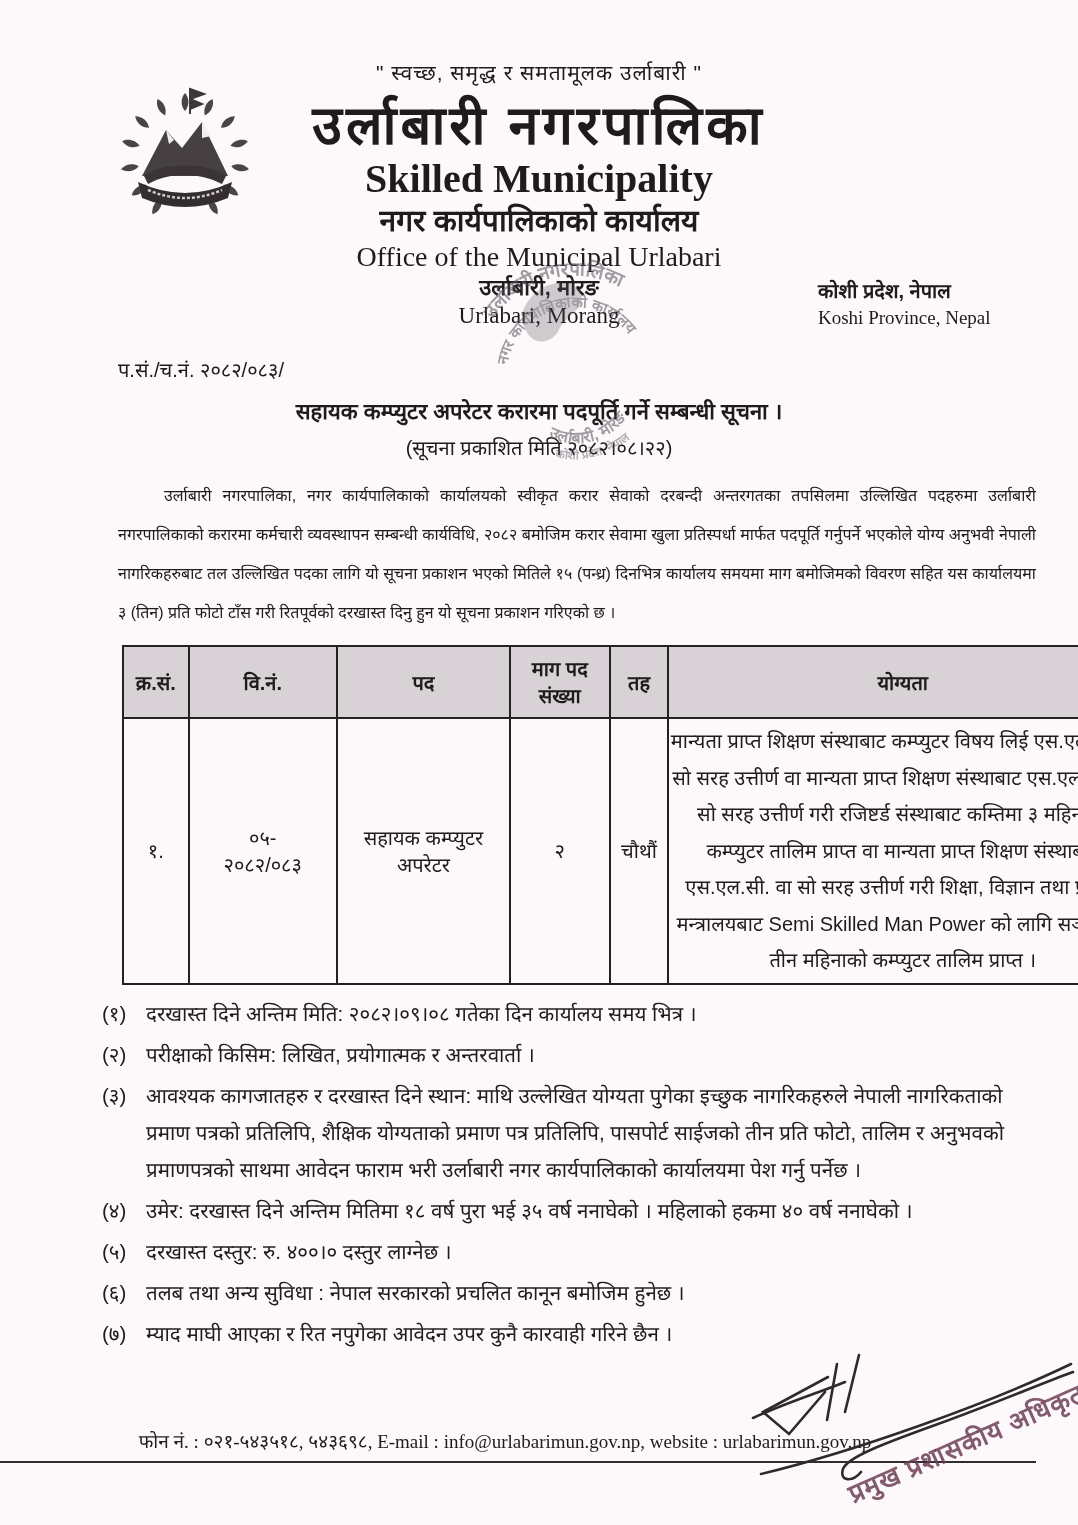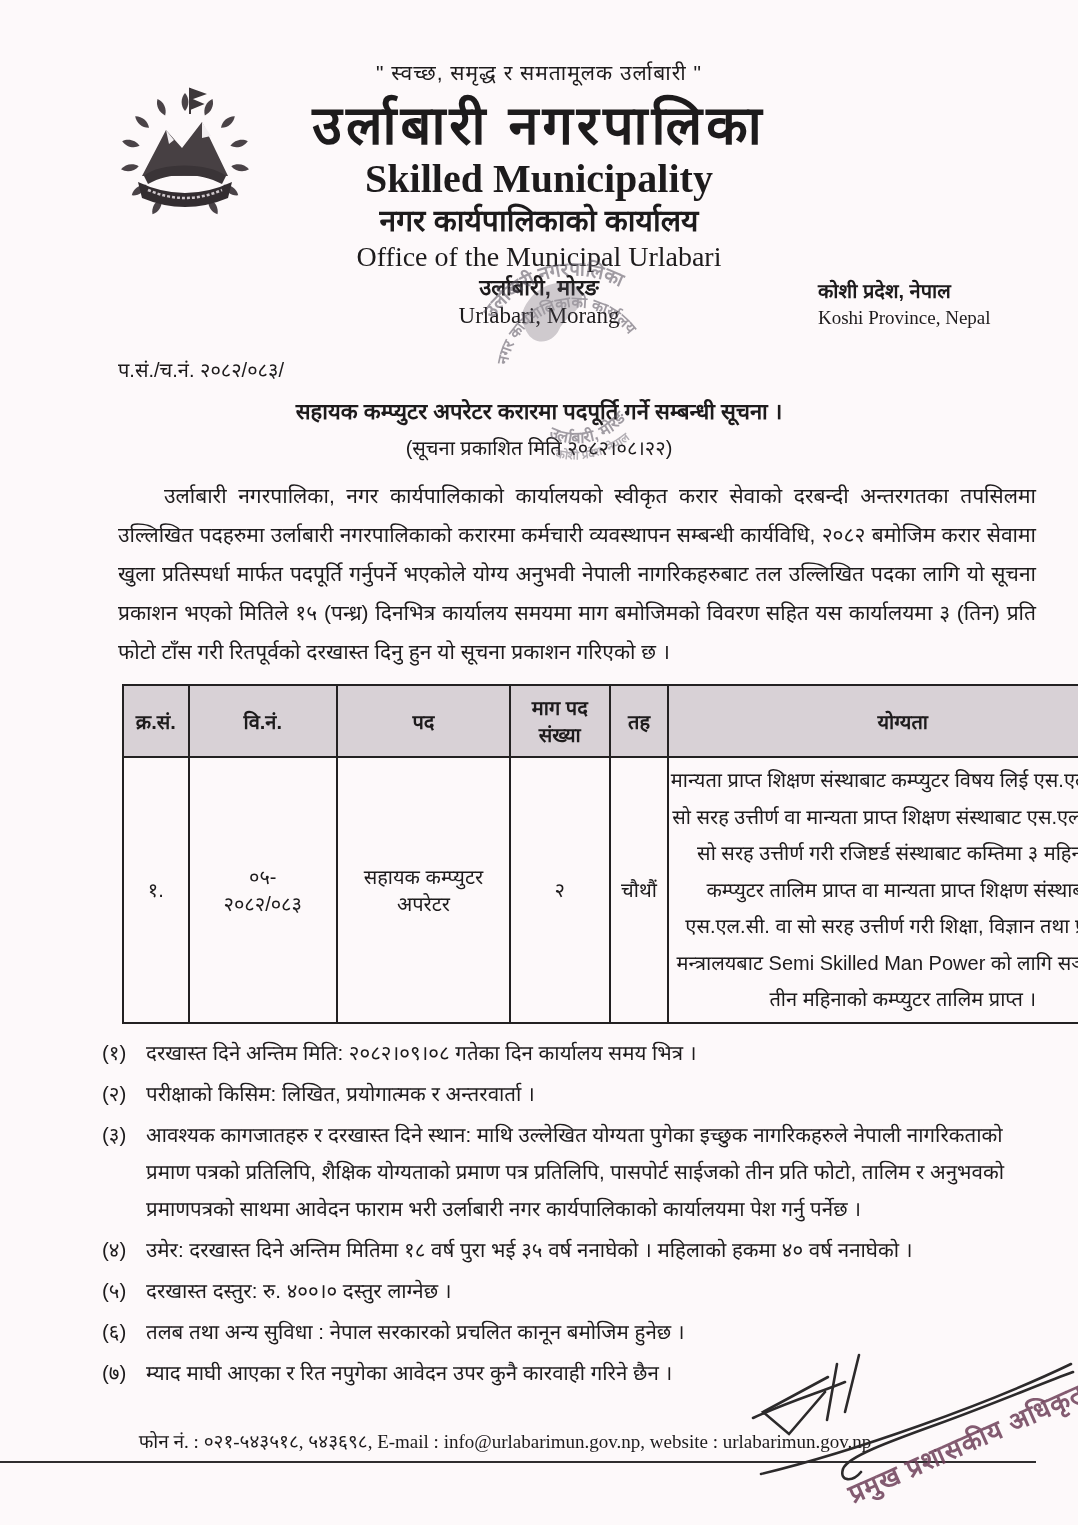--- a/index.html
+++ b/index.html
@@ -31,21 +31,21 @@
   .seal{position:absolute;left:443px;top:246px;width:252px;height:214px;
         transform:rotate(-14deg);opacity:.55;}
   .seal text{fill:#55505c;font-weight:700;}
 
   
   .refline{margin:26px 0 0 118px;font-size:20px;}
   .subject{text-align:center;font-size:22px;font-weight:600;margin-top:12px;}
   .published{text-align:center;font-size:20px;margin-top:9px;}
 
   
-  .body-para{margin:15px 42px 4px 118px;font-size:21px;line-height:39px;
+  .body-para{margin:15px 42px 4px 118px;font-size:16px;line-height:39px;
              text-align:justify;text-indent:46px;}
 
   
   table.notice{margin:13px 0 0 122px;border-collapse:collapse;width:1016px;
                font-size:20px;}
   table.notice th,table.notice td{border:2px solid #232122;}
   table.notice th{background:#d8d1d6;font-weight:700;height:66px;padding:2px 4px;}
   table.notice td{text-align:center;vertical-align:middle;padding:4px 0;}
   td.qual{text-align:justify;vertical-align:middle;font-size:20px;line-height:36.5px;
           padding:8px 12px;}

